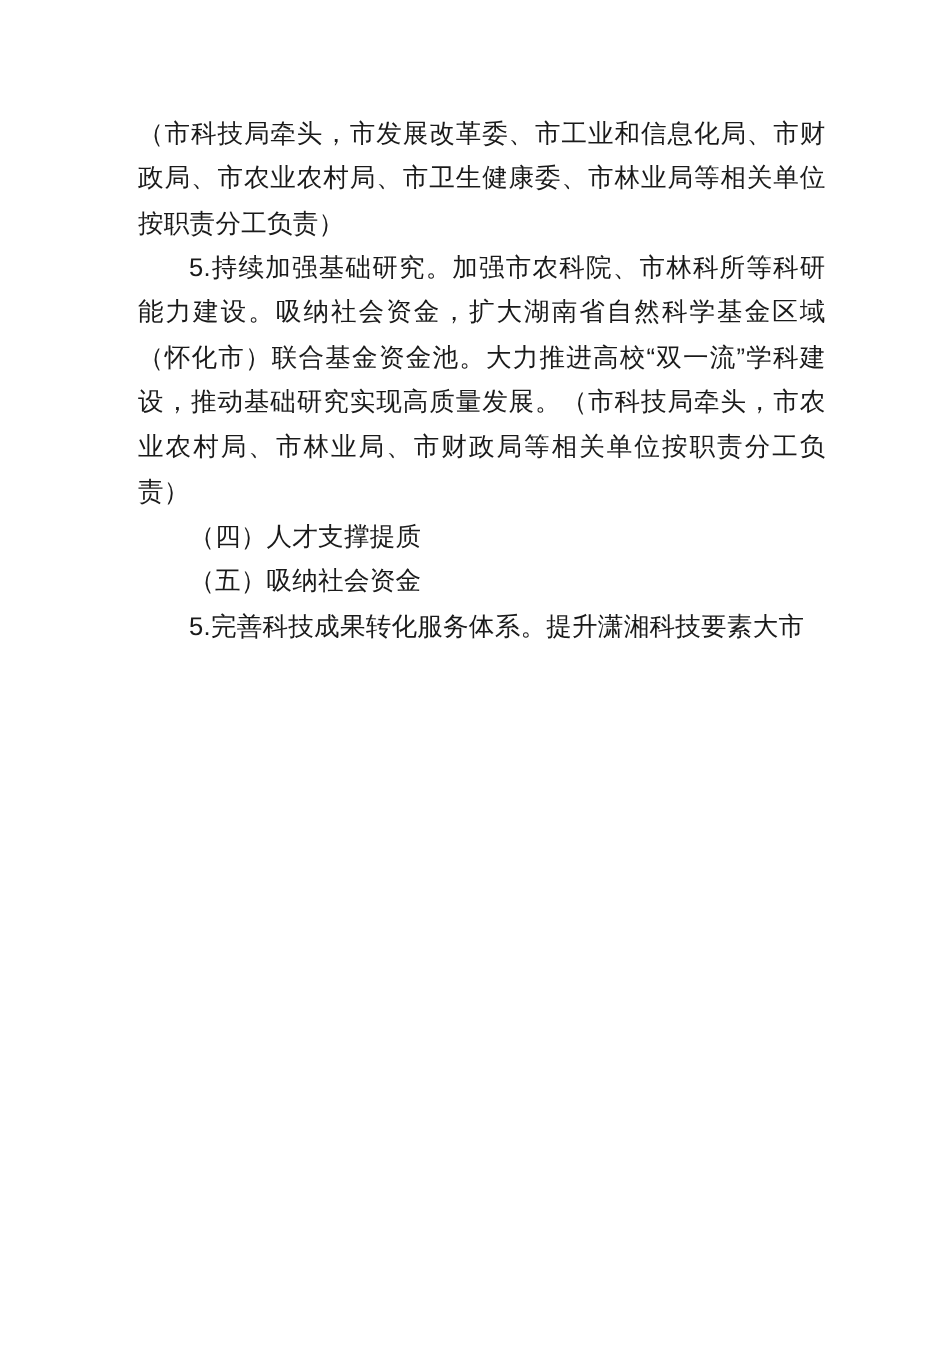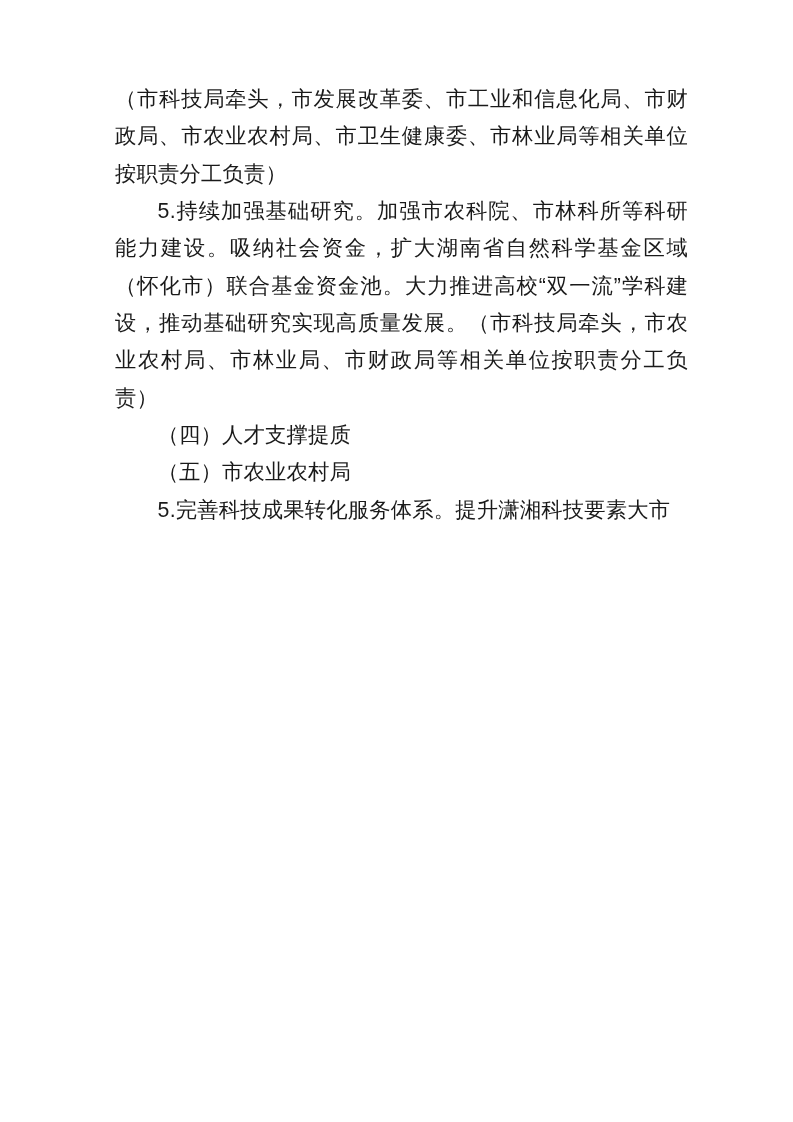--- a/index.html
+++ b/index.html
@@ -12,21 +12,21 @@
   }
   .page {
     position: relative;
     width: 793px;
     height: 1122px;
     background: #ffffff;
   }
   .text-block {
     position: absolute;
     left: 115px;
-    top: 81px;
+    top: 93px;
     width: 573px;
     font-size: 21.3px;
     line-height: 37.33px;
     color: #1a1a1a;
     text-align: justify;
     text-justify: inter-ideograph;
     letter-spacing: 0.2px;
   }
   .text-block p {
     margin: 0;
@@ -37,16 +37,16 @@
   }
 </style>
 </head>
 <body>
 
 <div class="page">
   <div class="text-block">
     <p class="continuation">（市科技局牵头，市发展改革委、市工业和信息化局、市财政局、市农业农村局、市卫生健康委、市林业局等相关单位按职责分工负责）</p>
     <p>5.持续加强基础研究。加强市农科院、市林科所等科研能力建设。吸纳社会资金，扩大湖南省自然科学基金区域（怀化市）联合基金资金池。大力推进高校“双一流”学科建设，推动基础研究实现高质量发展。（市科技局牵头，市农业农村局、市林业局、市财政局等相关单位按职责分工负责）</p>
     <p>（四）人才支撑提质</p>
-    <p>（五）市农业农村局</p>
+    <p>（五）吸纳社会资金</p>
     <p>5.完善科技成果转化服务体系。提升潇湘科技要素大市</p>
   </div>
 </div>
 
 </body></html>

